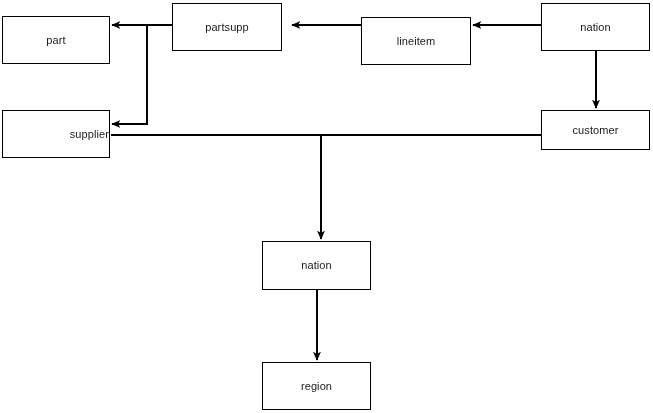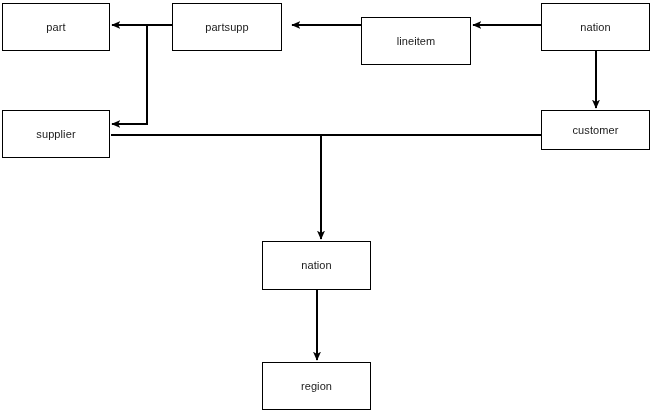--- a/index.html
+++ b/index.html
@@ -69,37 +69,37 @@
       <path d="M 596 51 L 596 108" marker-end="url(#arrowhead)"></path>
 
       <path d="M 541 135 L 111 135"></path>
 
       <path d="M 321 135 L 321 239" marker-end="url(#arrowhead)"></path>
 
       <path d="M 317 290 L 317 360" marker-end="url(#arrowhead)"></path>
     </g>
   </svg>
 
-  <div class="node" style="left:2px; top:3px; width:108px; height:48px;">
+  <div class="node" style="left:2px; top:16px; width:108px; height:48px;">
     <span class="node-label">part</span>
   </div>
 
   <div class="node" style="left:172px; top:3px; width:110px; height:48px;">
     <span class="node-label">partsupp</span>
   </div>
 
   <div class="node" style="left:361px; top:17px; width:110px; height:48px;">
     <span class="node-label">lineitem</span>
   </div>
 
   <div class="node" style="left:541px; top:3px; width:109px; height:48px;">
     <span class="node-label">nation</span>
   </div>
 
-  <div class="node" style="left:2px; top:110px; width:108px; height:48px;">
+  <div class="node" style="left:2px; top:110px; width:108px; height:48px;justify-content:flex-end;">
     <span class="node-label">supplier</span>
   </div>
 
   <div class="node" style="left:541px; top:110px; width:109px; height:40px;">
     <span class="node-label">customer</span>
   </div>
 
   <div class="node" style="left:262px; top:362px; width:109px; height:48px;">
     <span class="node-label">region</span>
   </div>

